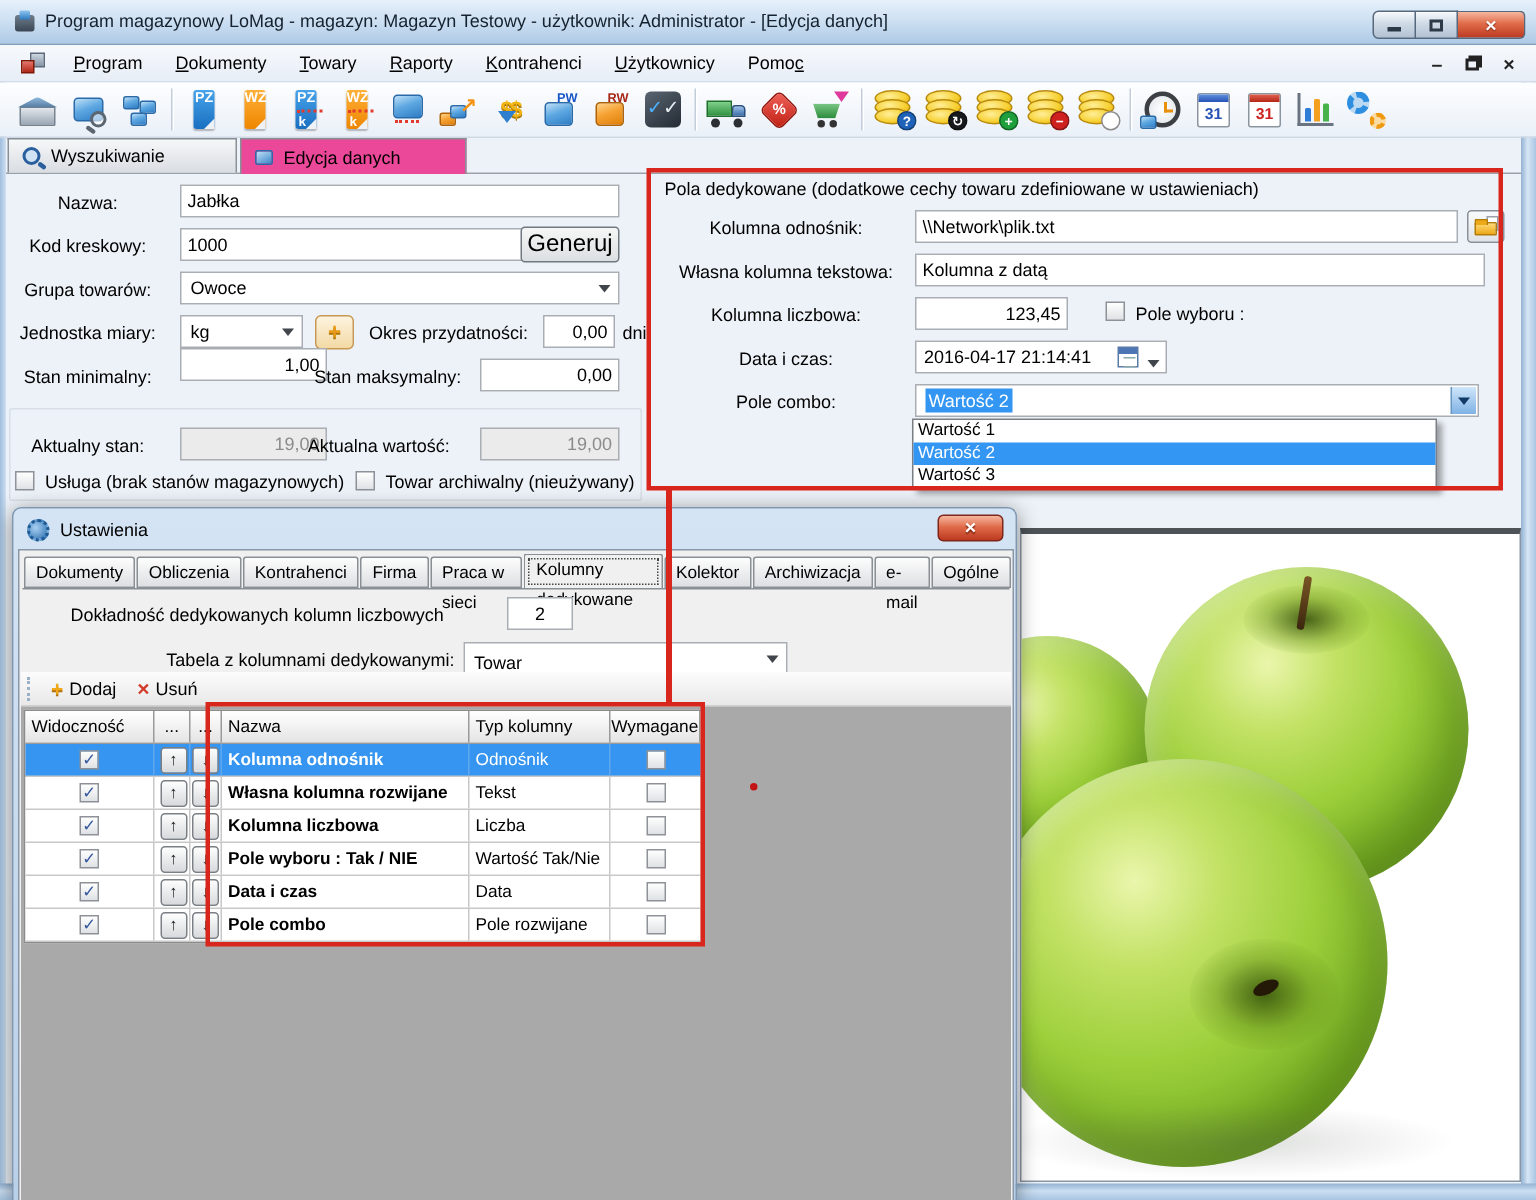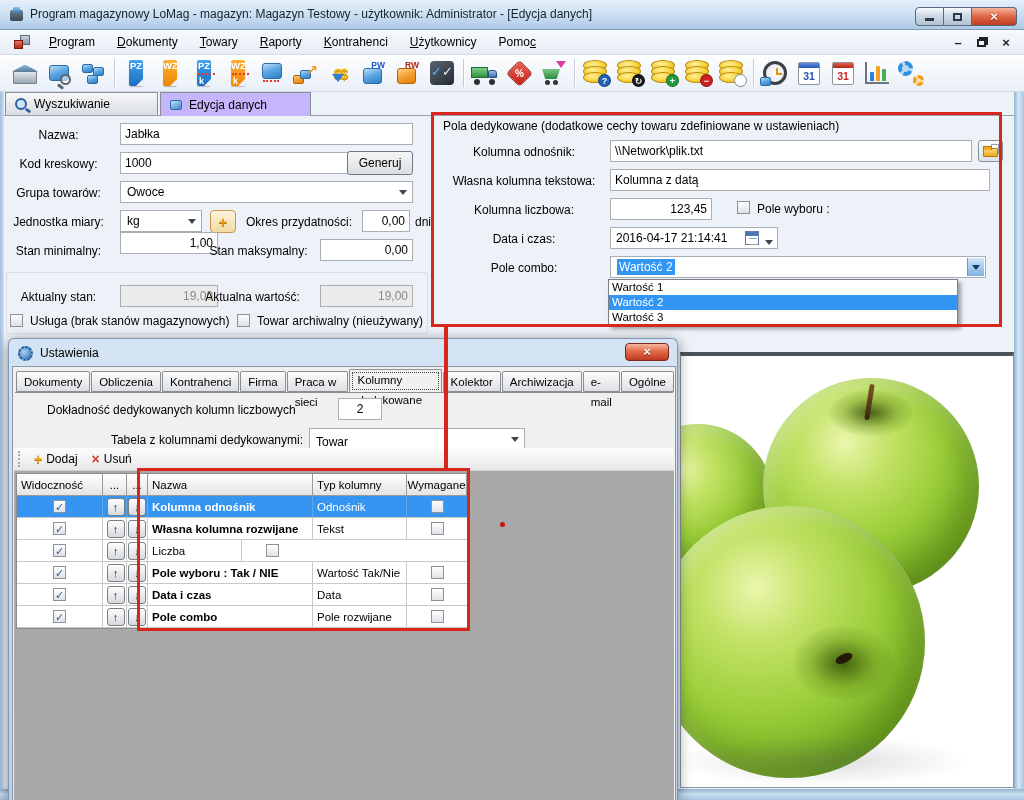--- a/index.html
+++ b/index.html
@@ -115,34 +115,34 @@
   .chartico i { display:block; width:4px; border-radius:1px 1px 0 0; }
   .chartico .b1{height:9px;background:#2e7cd6;} .chartico .b2{height:15px;background:#f59f1e;} .chartico .b3{height:12px;background:#46b34a;}
   .gears { position:relative; width:26px; height:26px; }
   .gears .g1 { position:absolute; left:0; top:1px; width:15px; height:15px; border:4px dashed #2e8fe0; border-radius:50%; background:#bcd9f2; }
   .gears .g2 { position:absolute; right:0; bottom:0; width:11px; height:11px; border:3px dashed #f09a12; border-radius:50%; background:#fbdca4; }
 
   
   .mtab { position:absolute; top:92px; height:23px; border:1px solid #898f96; border-bottom:none;
     display:flex; align-items:center; gap:7px; padding:0 9px; font-size:12px; z-index:4; }
   #tab-search { left:5px; width:153px; background:linear-gradient(#f6f7f8,#d9dde2); }
-  #tab-edit { left:160px; width:151px; background:#c4b5fd; height:24px; }
+  #tab-edit { left:160px; width:151px; background:#ec4899; height:24px; }
   .tabico-lens { width:12px; height:12px; border:2px solid #2a5f9e; border-radius:50%; position:relative; background:#cfe3f5;}
   .tabico-lens:after { content:""; position:absolute; left:8px; top:9px; width:6px; height:3px; background:#2a5f9e; transform:rotate(35deg); border-radius:2px;}
   .tabico-cube { width:12px; height:10px; background:linear-gradient(150deg,#bfe0f7,#3c86c8); border:1px solid #2a6aa8; border-radius:2px; }
   #tabline { position:absolute; left:0; top:115px; width:1024px; height:1px; background:#9aa1a8; z-index:3; }
 
   
   .flabel { position:absolute; text-align:center; white-space:nowrap; }
   .tbox { position:absolute; height:22px; border:1px solid #a9adb4; background:#fff; font-size:12px;
     padding:0 4px; font-family:inherit; color:#000; }
   .tbox.num { text-align:right; }
   .tbox.ro { background:#ebebeb; color:#8b8b8b; }
   .btn { position:absolute; border:1px solid #707880; background:linear-gradient(#f6f6f6,#dcdfe2);
-    border-radius:3px; font-size:12px; display:flex; align-items:center; justify-content:center; }
+    border-radius:3px; font-size:16px; display:flex; align-items:center; justify-content:center; }
   .combo { position:absolute; height:22px; border:1px solid #a9adb4; background:#fff; display:flex;
     align-items:center; padding:0 22px 0 6px; }
   .carr { position:absolute; right:1px; top:1px; bottom:1px; width:17px; display:flex; align-items:center; justify-content:center; background:#fff; }
   .carr.blue { background:linear-gradient(#cfe5fa,#7fb2e4); border-left:1px solid #6897c4; }
   .tri { width:0; height:0; border:4px solid transparent; border-top:5px solid #41464c; margin-top:4px; }
   .carr.blue .tri { border-top-color:#123a66; }
   .cb { display:inline-block; width:13px; height:13px; border:1px solid #8e9298;
     background:linear-gradient(#fefefe,#dfe2e5); vertical-align:-2px; text-align:center;
     line-height:12px; font-size:11px; color:#35589c; font-weight:bold; }
   .plusbtn { position:absolute; width:26px; height:23px; border:1px solid #c89850; border-radius:4px;
@@ -631,20 +631,21 @@
         <div class="gc c2">
             <span class="mini">
               <span>↑</span>
             </span>
           </div>
         <div class="gc c3">
             <span class="mini">
               <span>↓</span>
             </span>
           </div>
+        <div class="gc c4">Kolumna liczbowa</div>
         <div class="gc c5">Liczba</div>
         <div class="gc c6">
             <span class="cb"></span>
           </div>
       </div>
       <div class="grow">
         <div class="gc c1">
             <span class="cb"><span>✓</span></span>
           </div>
         <div class="gc c2">

